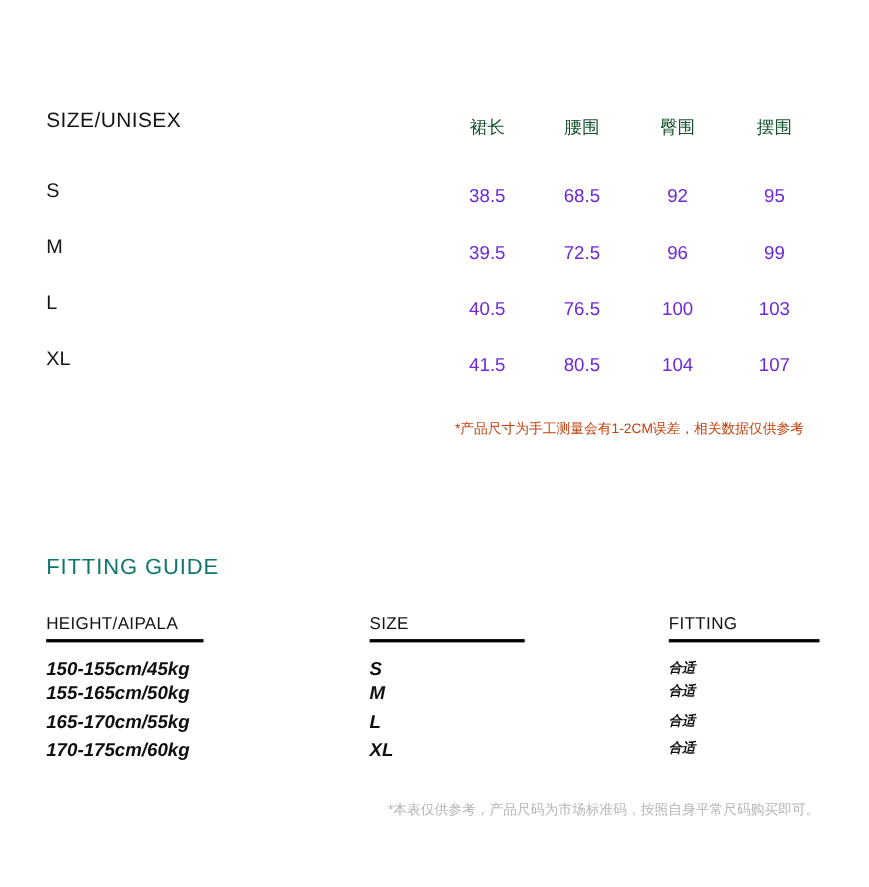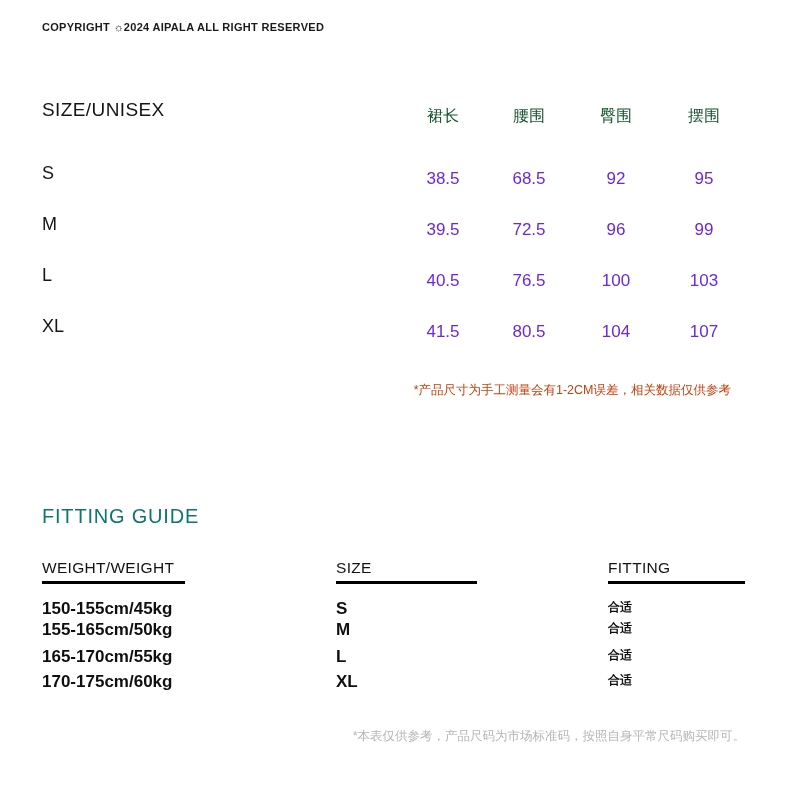--- a/index.html
+++ b/index.html
@@ -99,21 +99,21 @@
     height: 3px;
     background: #000000;
   }
   .g0 { left: 42px; }
   .g1 { left: 336px; }
   .g2 { left: 608px; }
   .u0 { width: 143px; }
   .u1 { width: 141px; }
   .u2 { width: 137px; }
 
-  .fg-row { position: absolute; left: 0; width: 790px; height: 24px; }
+  .fg-row { position: absolute; left: 0; width: 790px; height: 24px; font-style: italic; }
   .fr0 { top: 599px; }
   .fr1 { top: 620px; padding-left: 32px; }
   .fr2 { top: 647px; }
   .fr3 { top: 672px; }
   .fg-cell {
     position: absolute;
     top: 0;
     font-size: 17px;
     font-weight: bold;
     color: #0f0f0f;
@@ -128,21 +128,20 @@
     font-size: 12.5px;
     color: #b5b5b5;
     white-space: nowrap;
   }
 </style>
 </head>
 <body>
 
 <div class="page">
 
-  <div class="copyright">COPYRIGHT ☼2024 AIPALA ALL RIGHT RESERVED</div>
 
   <div class="size-title">SIZE/UNISEX</div>
 
   <div class="hcell c0">裙长</div>
   <div class="hcell c1">腰围</div>
   <div class="hcell c2">臀围</div>
   <div class="hcell c3">摆围</div>
 
   <div class="size-row r0">
     <span class="slabel">S</span>
@@ -170,21 +169,21 @@
     <span class="sval c0">41.5</span>
     <span class="sval c1">80.5</span>
     <span class="sval c2">104</span>
     <span class="sval c3">107</span>
   </div>
 
   <div class="note-1">*产品尺寸为手工测量会有1-2CM误差，相关数据仅供参考</div>
 
   <div class="fg-title">FITTING GUIDE</div>
 
-  <div class="fg-head g0">WEIGHT/WEIGHT</div>
+  <div class="fg-head g0">HEIGHT/AIPALA</div>
   <div class="fg-head g1">SIZE</div>
   <div class="fg-head g2">FITTING</div>
 
   <div class="fg-underline g0 u0"></div>
   <div class="fg-underline g1 u1"></div>
   <div class="fg-underline g2 u2"></div>
 
   <div class="fg-row fr0">
     <span class="fg-cell g0">150-155cm/45kg</span>
     <span class="fg-cell g1">S</span>

